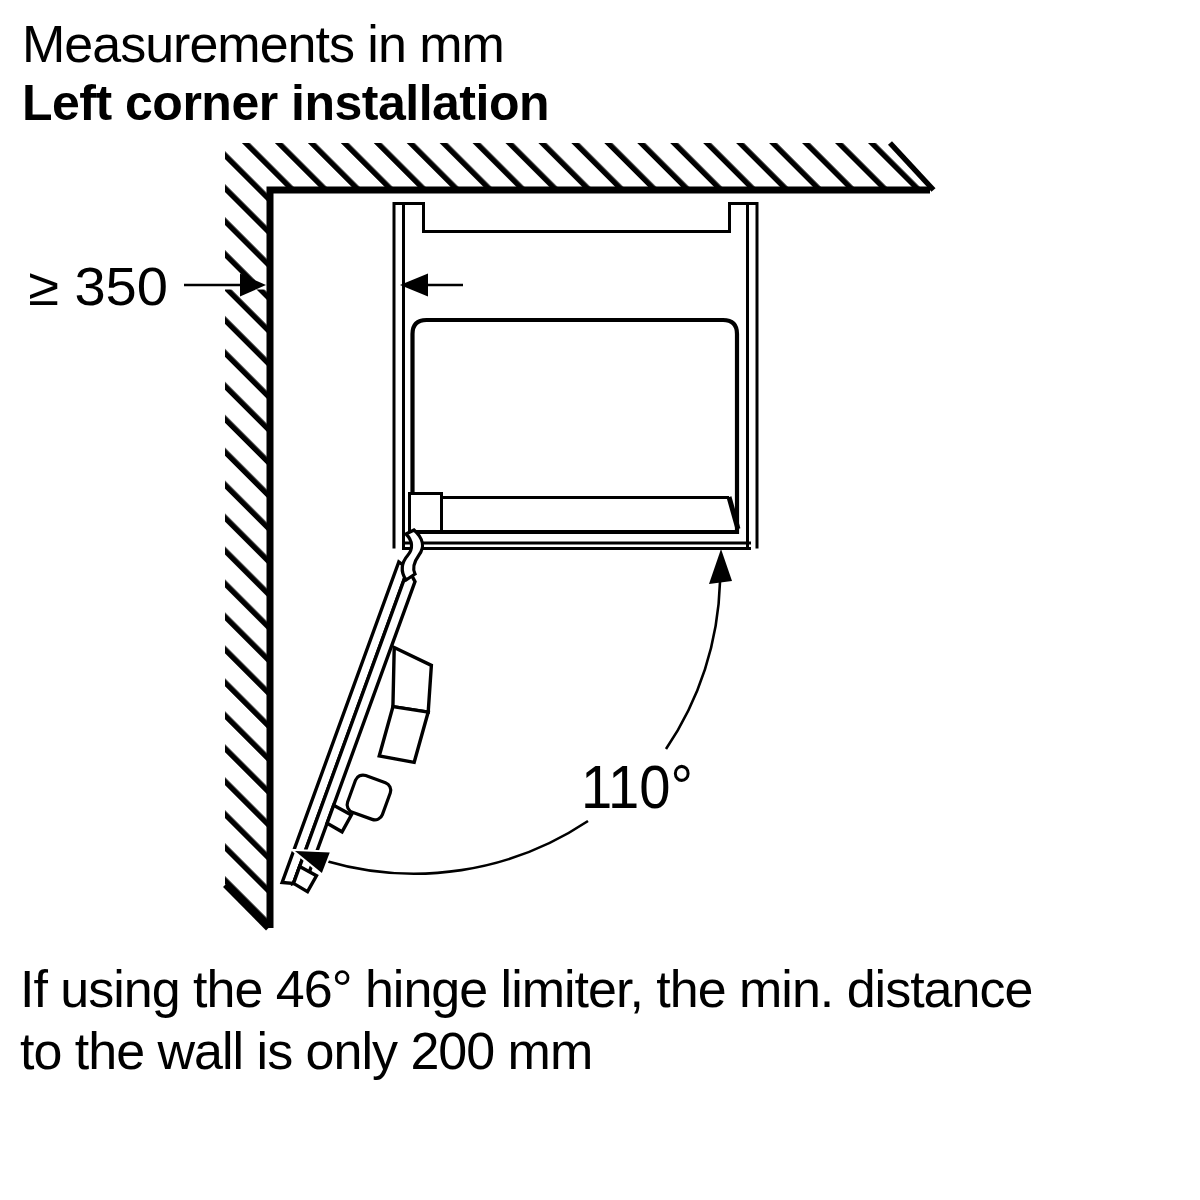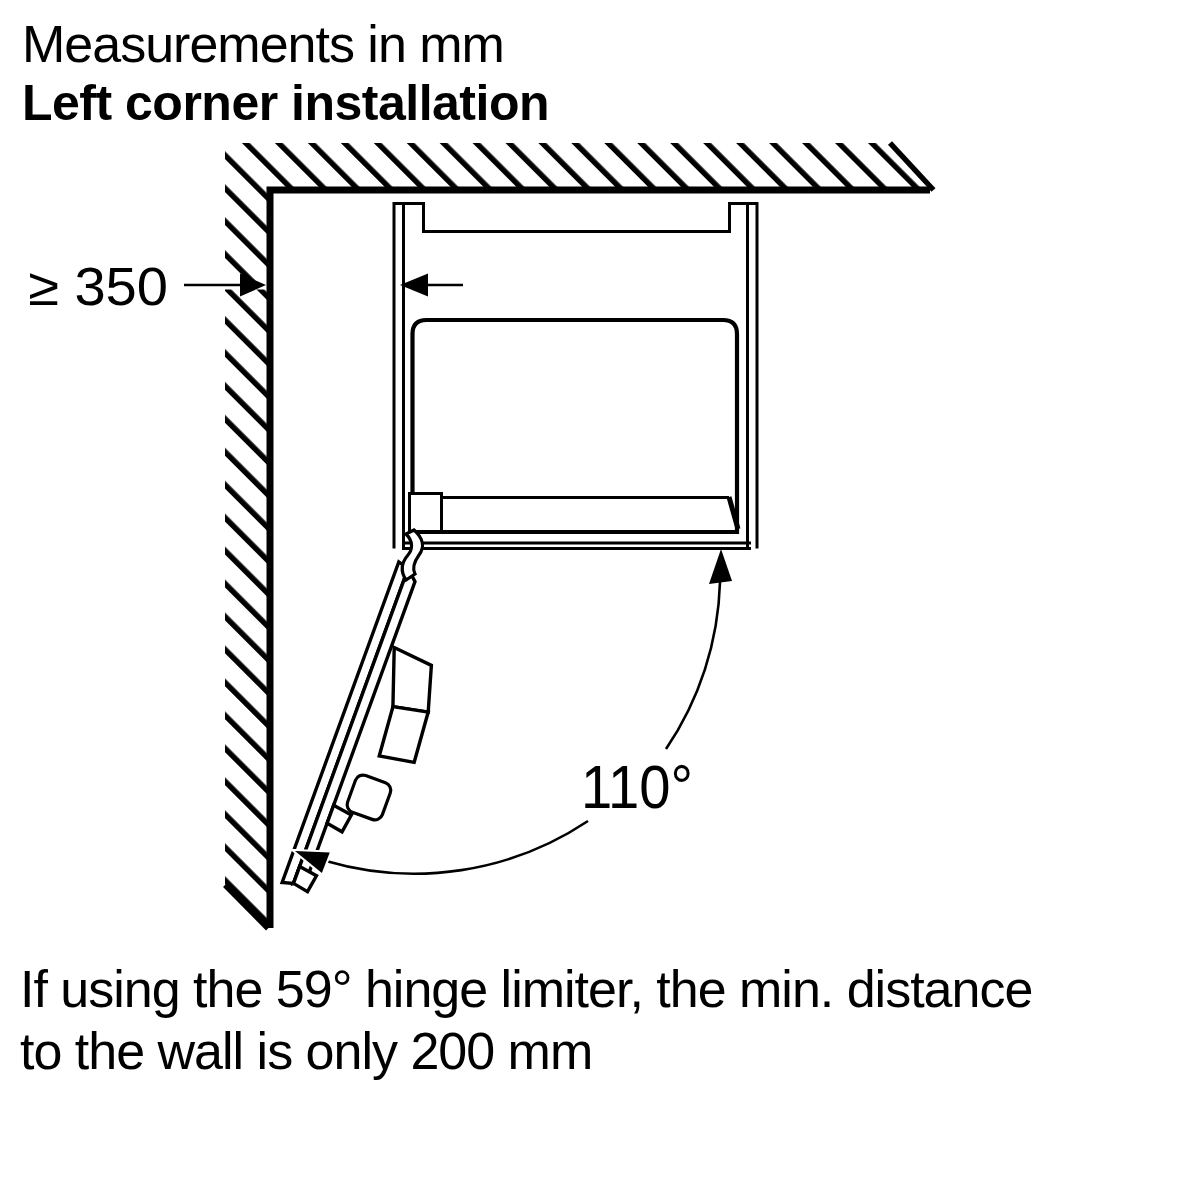--- a/index.html
+++ b/index.html
@@ -77,17 +77,17 @@
     <path class="arc" d="M326,861 A313,313 0 0 0 588,821"></path>
     <path class="arc" d="M666,749 A313,313 0 0 0 720,582"></path>
     <path class="arrow" d="M721,549 L709,584 L732,581 Z"></path>
     <g transform="translate(295,851) rotate(21)">
       <path d="M0,0 L33,-11 L33,11 Z" fill="#000" stroke="#fff" stroke-width="4" paint-order="stroke"></path>
     </g>
     <text class="label" x="637" y="808" font-size="62" text-anchor="middle" textLength="112" lengthAdjust="spacingAndGlyphs">110°</text>
   </svg>
 
   <div class="footnote">
-    <div>If using the 59° hinge limiter, the min. distance</div>
+    <div>If using the 46° hinge limiter, the min. distance</div>
     <div>to the wall is only 200 mm</div>
   </div>
 
 </div>
 
 </body></html>

